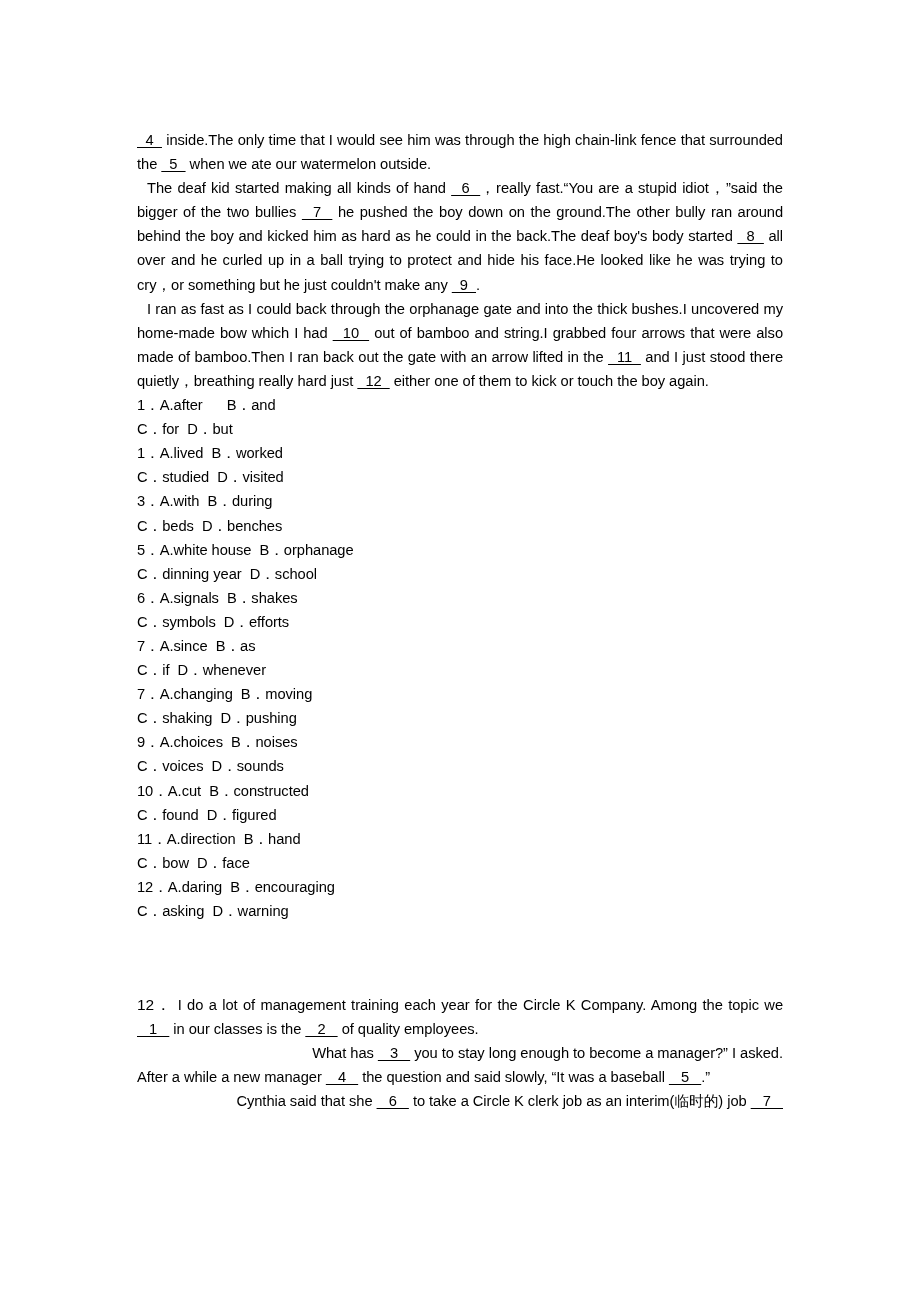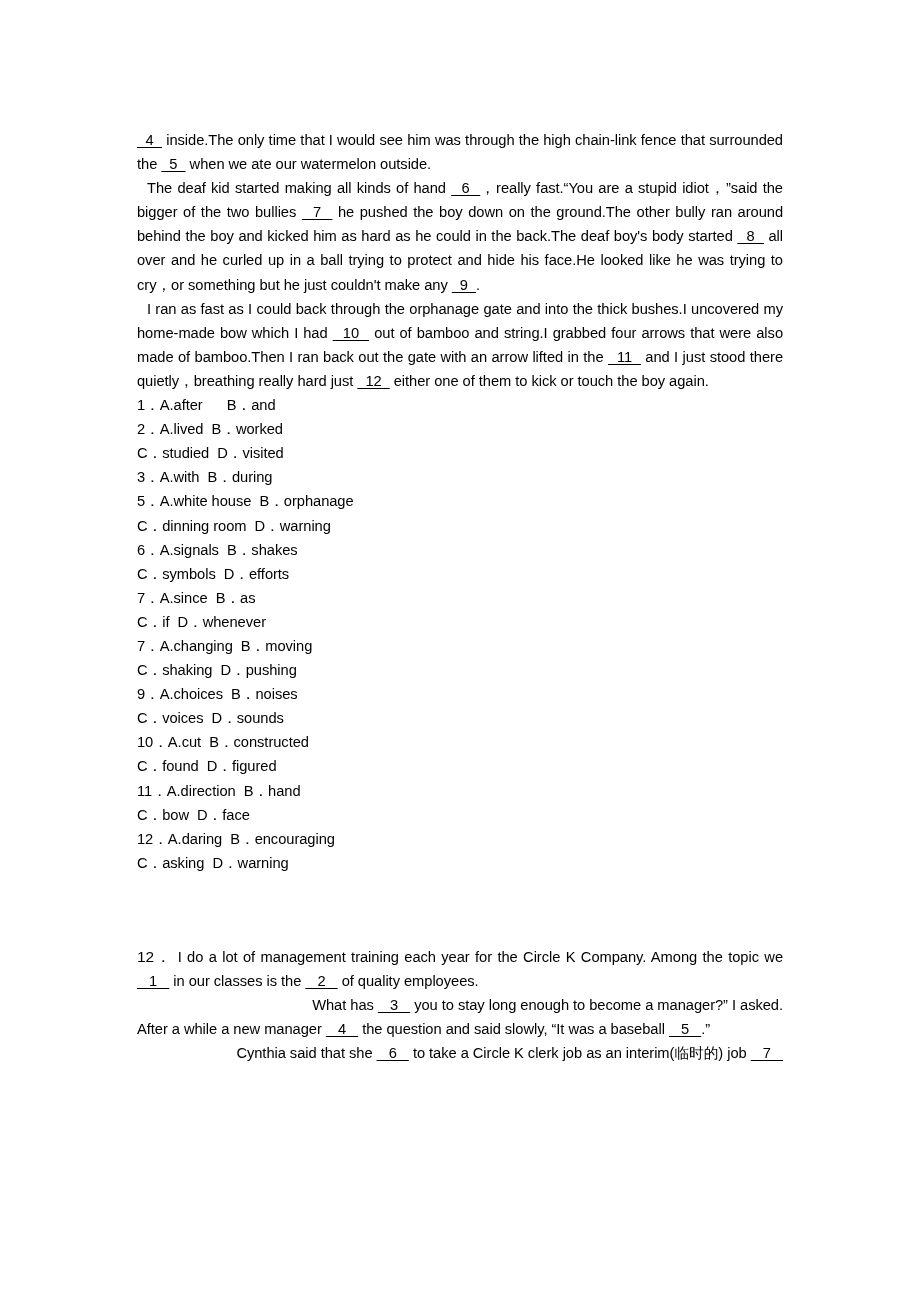--- a/index.html
+++ b/index.html
@@ -95,25 +95,27 @@
   <div class="content">
 
     <div id="passage-one">
         <p class="para"><span class="blank">  4  </span><span> inside.The only time that I would see him was through the high chain-link fence that surrounded the </span><span class="blank">  5  </span><span> when we ate our watermelon outside.</span></p>
         <p class="para indent"><span>The deaf kid started making all kinds of hand </span><span class="blank">  6  </span><span>，really fast.“You are a stupid idiot，”said the bigger of the two bullies </span><span class="blank">  7  </span><span> he pushed the boy down on the ground.The other bully ran around behind the boy and kicked him as hard as he could in the back.The deaf boy's body started </span><span class="blank">  8  </span><span> all over and he curled up in a ball trying to protect and hide his face.He looked like he was trying to cry，or something but he just couldn't make any </span><span class="blank">  9  </span><span>.</span></p>
         <p class="para indent"><span>I ran as fast as I could back through the orphanage gate and into the thick bushes.I uncovered my home-made bow which I had </span><span class="blank">  10  </span><span> out of bamboo and string.I grabbed four arrows that were also made of bamboo.Then I ran back out the gate with an arrow lifted in the </span><span class="blank">  11  </span><span> and I just stood there quietly，breathing really hard just </span><span class="blank">  12  </span><span> either one of them to kick or touch the boy again.</span></p>
       </div>
 
     <ul class="options" id="options-list">
         <li class="opt-line">1．A.after      B．and</li>
-        <li class="opt-line">2．A.lived  B．worked</li>
+        <li class="opt-line">C．for  D．but</li>
+        <li class="opt-line">1．A.lived  B．worked</li>
         <li class="opt-line">C．studied  D．visited</li>
         <li class="opt-line">3．A.with  B．during</li>
+        <li class="opt-line">C．beds  D．benches</li>
         <li class="opt-line">5．A.white house  B．orphanage</li>
-        <li class="opt-line">C．dinning room  D．warning</li>
+        <li class="opt-line">C．dinning year  D．school</li>
         <li class="opt-line">6．A.signals  B．shakes</li>
         <li class="opt-line">C．symbols  D．efforts</li>
         <li class="opt-line">7．A.since  B．as</li>
         <li class="opt-line">C．if  D．whenever</li>
         <li class="opt-line">7．A.changing  B．moving</li>
         <li class="opt-line">C．shaking  D．pushing</li>
         <li class="opt-line">9．A.choices  B．noises</li>
         <li class="opt-line">C．voices  D．sounds</li>
         <li class="opt-line">10．A.cut  B．constructed</li>
         <li class="opt-line">C．found  D．figured</li>

